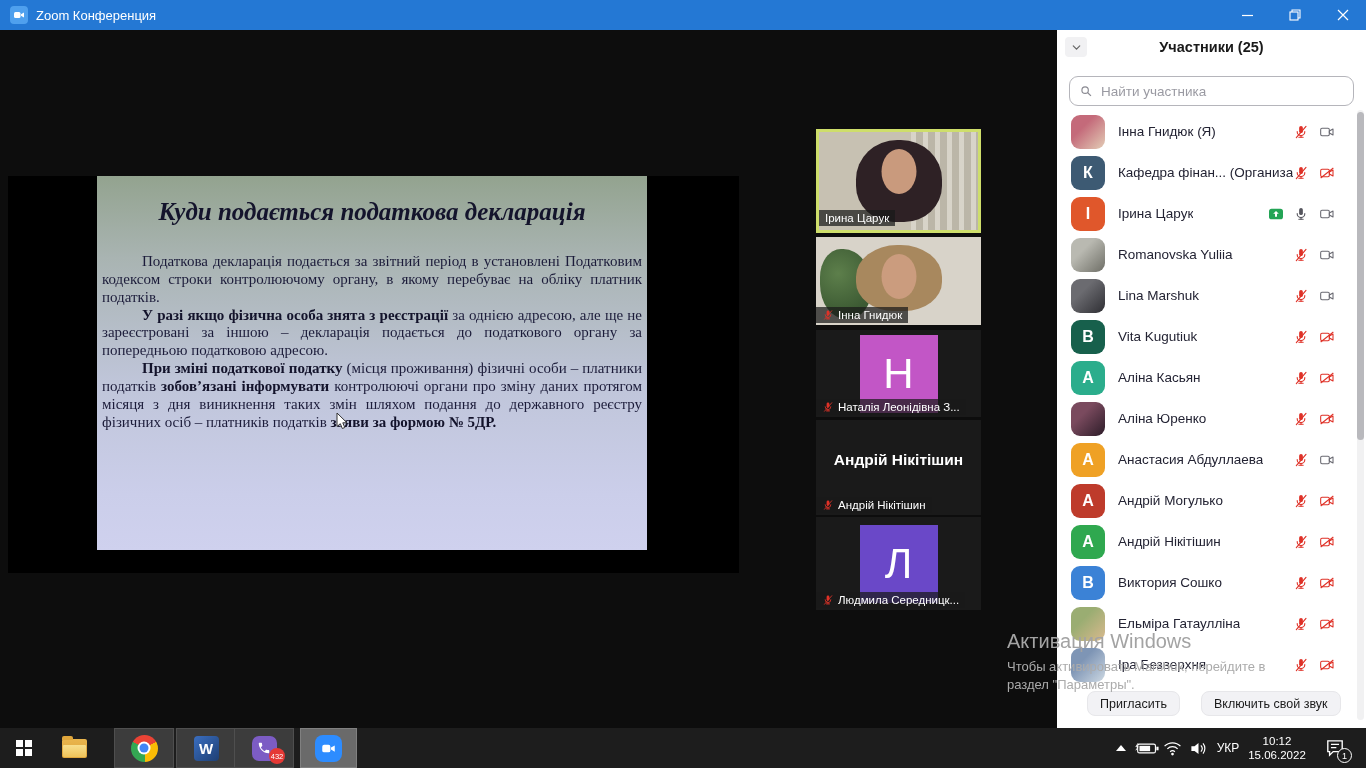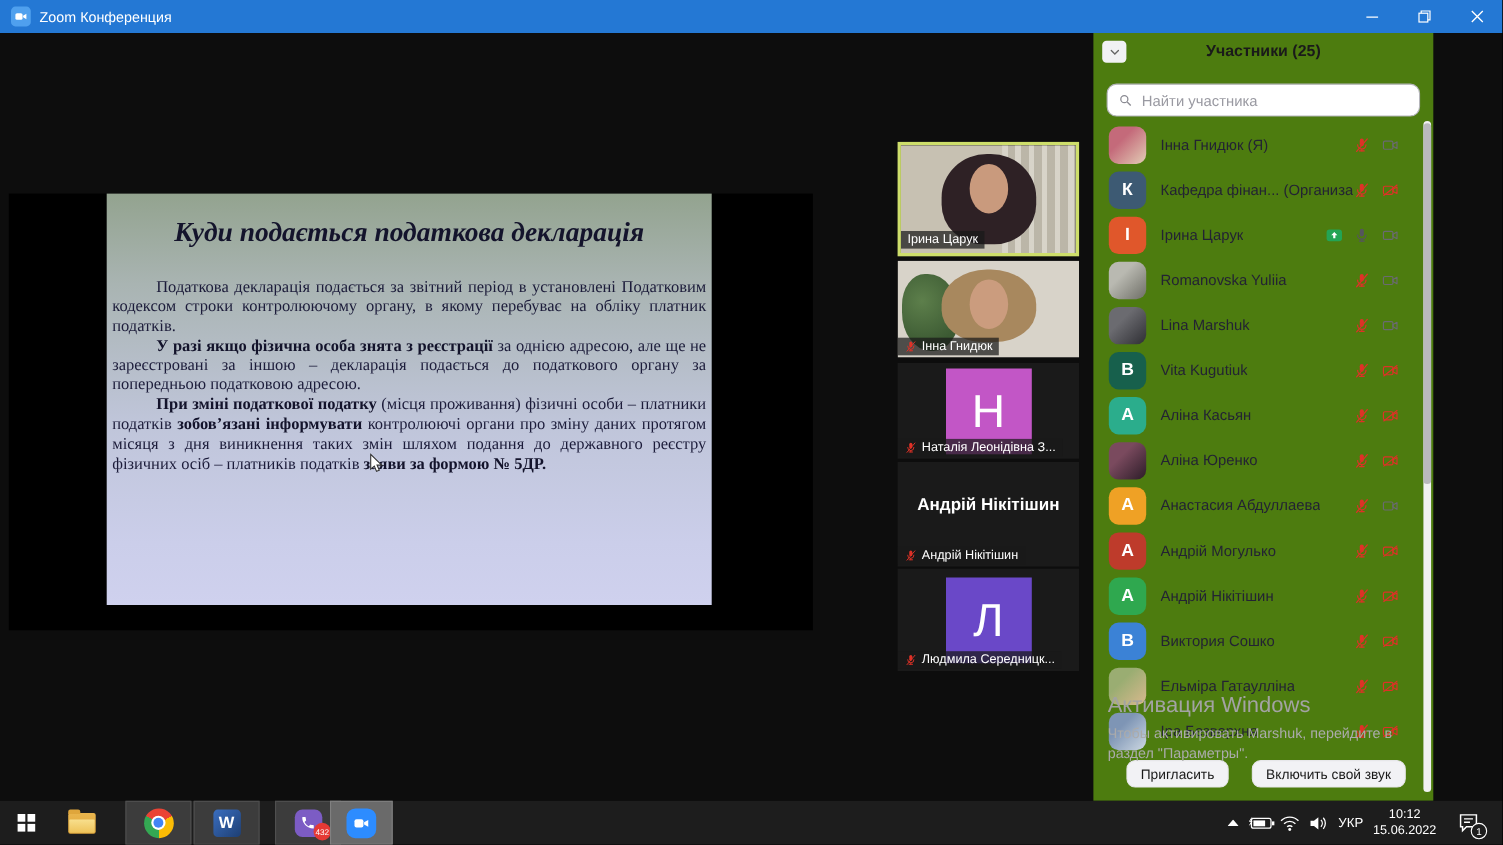--- a/index.html
+++ b/index.html
@@ -42,21 +42,21 @@
                 text-align:center;color:#fff;font-weight:bold;font-size:15.5px;}
   .scene{position:absolute;inset:0;}
   .scene .hair{position:absolute;left:50%;transform:translateX(-50%);border-radius:48% 48% 44% 44%;}
   .scene .face{position:absolute;left:50%;transform:translateX(-50%);border-radius:50%;}
   .scene .blinds{position:absolute;right:0;top:0;bottom:0;width:42%;
                  background:repeating-linear-gradient(90deg,rgba(255,255,255,.30) 0 5px,rgba(0,0,0,.06) 5px 12px);}
   .scene .plant{position:absolute;left:4px;top:12px;width:52px;height:70px;border-radius:40% 55% 45% 50%;
                 background:radial-gradient(circle at 35% 35%,#5d7f4b,#3c5a33 70%);}
 
   
-  #panel{position:absolute;left:994px;top:30px;width:309px;height:698px;background:#4d7c0f;color:#232333;}
+  #panel{position:absolute;left:1057px;top:30px;width:309px;height:698px;background:#ffffff;color:#232333;}
   #panel-header{position:absolute;left:0;top:0;right:0;height:34px;}
   #chev-btn{position:absolute;left:8px;top:7px;width:22px;height:20px;border-radius:4px;background:#f1f1f3;
             display:flex;align-items:center;justify-content:center;}
   #chev-btn svg{width:13px;height:13px;}
   #panel-title{position:absolute;left:0;right:0;top:9px;text-align:center;font-weight:bold;font-size:14.5px;color:#1a1a1a;}
   #searchbox{position:absolute;left:12px;top:46px;width:285px;height:30px;border:1.5px solid #b5b5bb;border-radius:9px;
              display:flex;align-items:center;padding:0 9px;gap:6px;background:#fff;}
   #searchbox svg{width:14px;height:14px;flex:0 0 auto;}
   #search-input{border:0;outline:0;flex:1;font-size:13.5px;color:#232333;font-family:"Liberation Sans",sans-serif;background:transparent;}
   #search-input::placeholder{color:#9a9aa2;}
@@ -82,21 +82,21 @@
   #wm2,#wm3{font-size:13px;margin-top:6px;color:#ababab;}
   #wm3{margin-top:3px;}
 
   
   #taskbar{position:absolute;left:0;top:728px;width:1366px;height:40px;background:#1d1d1d;}
   .tb-item{position:absolute;top:0;height:40px;display:flex;align-items:center;justify-content:center;}
   .appbox{background:#3c3c3c;border:1px solid #4f4f4f;}
   .appbox.focused{background:#6a6a6a;border-color:#808080;}
   #tb-start{left:0;width:48px;} #tb-folder{left:48px;width:52px;}
   #tb-chrome{left:114px;width:60px;} #tb-word{left:176px;width:60px;}
-  #tb-viber{left:234px;width:60px;margin-left:16px;} #tb-zoom{left:300px;width:57px;}
+  #tb-viber{left:234px;width:60px;} #tb-zoom{left:300px;width:57px;}
   .winlogo{display:grid;grid-template-columns:7px 7px;grid-template-rows:7px 7px;gap:1.5px;}
   .winlogo span{background:#fff;}
   .folder{width:25px;height:19px;position:relative;border-radius:2px;
           background:linear-gradient(#e9b54d,#dfa63c);}
   .folder:before{content:"";position:absolute;left:0;top:-3px;width:11px;height:4px;border-radius:2px 2px 0 0;background:#dfa63c;}
   .folder:after{content:"";position:absolute;left:1px;right:1px;bottom:1px;height:12px;border-radius:1px;
                 background:linear-gradient(#f8df8d,#eec35a);}
   .chrome{width:27px;height:27px;border-radius:50%;position:relative;
           background:conic-gradient(from -60deg,#EA4335 0 120deg,#FBBC05 0 240deg,#34A853 0 360deg);}
   .chrome:before{content:"";position:absolute;left:50%;top:50%;transform:translate(-50%,-50%);

